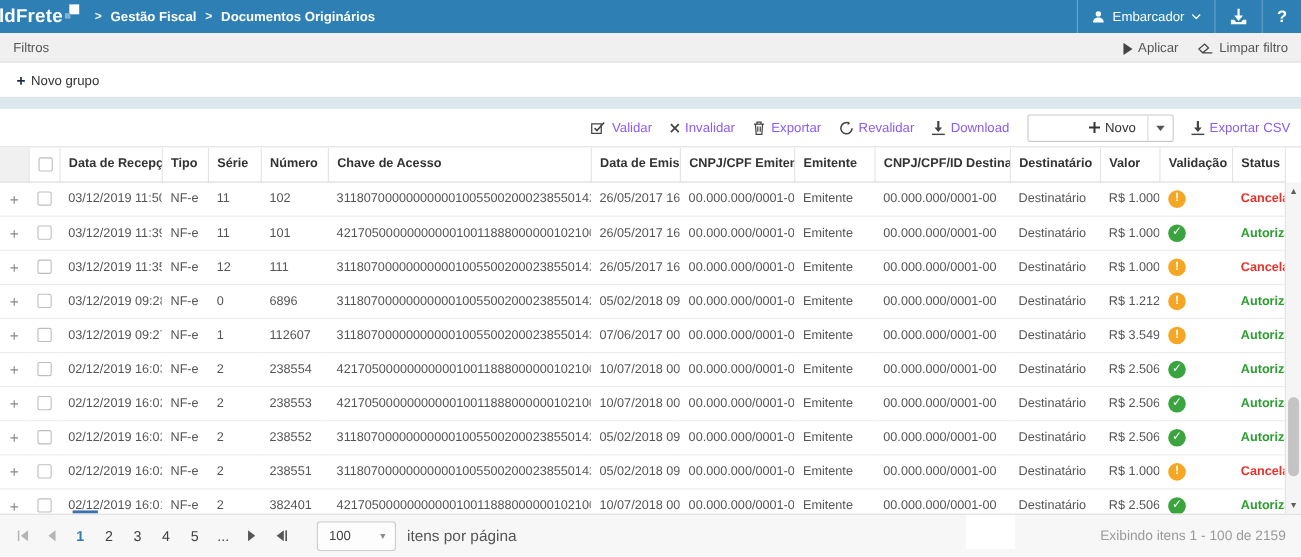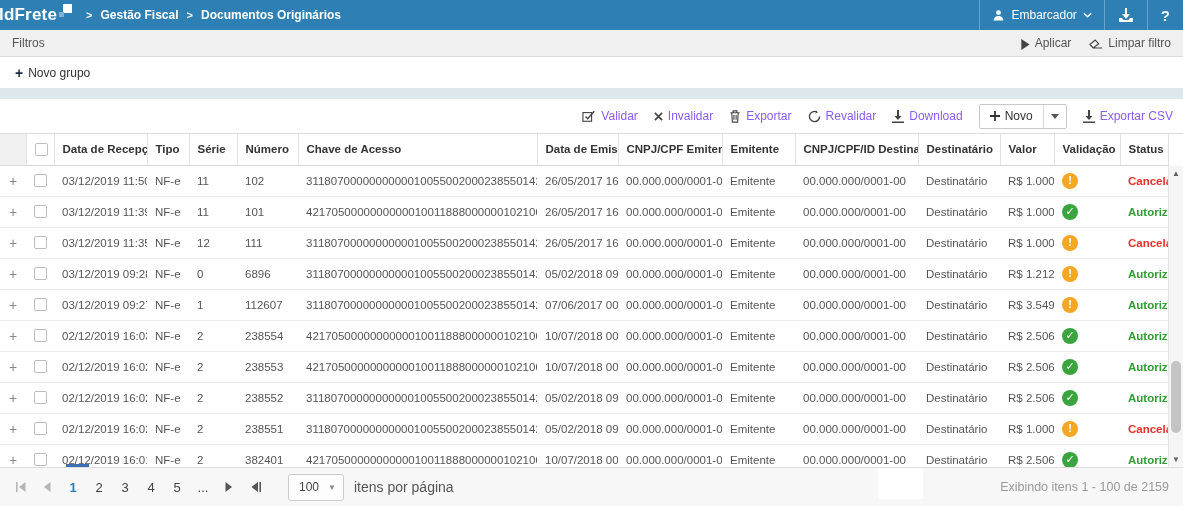--- a/index.html
+++ b/index.html
@@ -33,21 +33,21 @@
   .new-group-row { height:31px; background:#fff; display:flex; align-items:center; padding:0 15px; flex:0 0 auto; }
   .new-group { display:flex; align-items:center; gap:5px; font-size:12px; color:#333; cursor:pointer; }
   .new-group .plus { font-weight:bold; font-size:14px; color:#1a2b4a; line-height:1; }
   .blue-strip { height:11px; background:#dde8ed; flex:0 0 auto; }
 
   
   .toolbar { height:34px; background:#fff; display:flex; align-items:center; justify-content:flex-end;
              padding:0 10px 0 0; gap:16px; flex:0 0 auto; }
   .tool-btn { display:flex; align-items:center; gap:5px; font-size:12px; color:#8b5cf6; cursor:pointer; white-space:nowrap; }
   .tool-btn svg { display:block; color:#444; }
-  .split-btn { display:flex; align-items:stretch; border:1px solid #c9c9c9; border-radius:2px; background:#fff; height:25px; }
+  .split-btn { display:flex; align-items:stretch; border:1px solid #c9c9c9; border-radius:2px; background:#fff; height:25px;padding-left:45px; }
   .split-main { display:flex; align-items:center; gap:5px; font-size:12px; color:#333; padding:0 10px; cursor:pointer; }
   .split-caret { display:flex; align-items:center; padding:0 7px; border-left:1px solid #d9d9d9; cursor:pointer; color:#555; }
 
   
   .grid { position:relative; height:334px; border-top:1px solid #ddd; background:#fff; overflow:hidden; flex:0 0 auto; }
   table { border-collapse:collapse; table-layout:fixed; width:1168px; }
   th, td { overflow:hidden; white-space:nowrap; text-overflow:clip; }
   thead th { height:31px; font-size:11.5px; color:#333; text-align:left; padding:0 8px;
              border-bottom:1px solid #d9d9d9; border-right:1px solid #e3e3e3; background:#fff; font-weight:bold; }
   thead th.expand-h { background:#f0f0f0; }
@@ -76,21 +76,21 @@
 
   
   .pager { height:39px; background:#f7f7f7; border-top:1px solid #ddd; display:flex; align-items:center;
            padding:0 14px 0 8px; position:relative; flex:1 0 auto; }
   .pg-btn { width:26px; height:26px; display:inline-flex; align-items:center; justify-content:center; cursor:pointer; }
   .pg-btn svg { display:block; }
   .pg-num { width:26px; height:26px; display:inline-flex; align-items:center; justify-content:center;
             font-size:13px; color:#424242; cursor:pointer; }
   .pg-num.current { color:#2e80b4; font-weight:bold; }
   .pg-ellipsis { width:26px; text-align:center; font-size:13px; color:#424242; cursor:pointer; }
-  .page-size { margin-left:20px; width:56px; height:27px; border:1px solid #ccc; border-radius:3px; background:#fdfdfd;
+  .page-size { margin-left:20px; width:72px; height:27px; border:1px solid #ccc; border-radius:3px; background:#fdfdfd;
                display:flex; align-items:center; padding:0 7px 0 10px; gap:8px; font-size:12px; color:#444; cursor:pointer; }
   .page-size .chev { margin-left:auto; color:#888; font-size:8px; }
   .page-size-label { margin-left:10px; font-size:14px; color:#555; }
   .pager-status { margin-left:auto; font-size:12.5px; color:#9a9a9a; }
   .pager-notch { position:absolute; left:878px; top:0; width:45px; height:31px; background:#fff; }
 </style>
 </head>
 <body>
 
 <div class="app">

